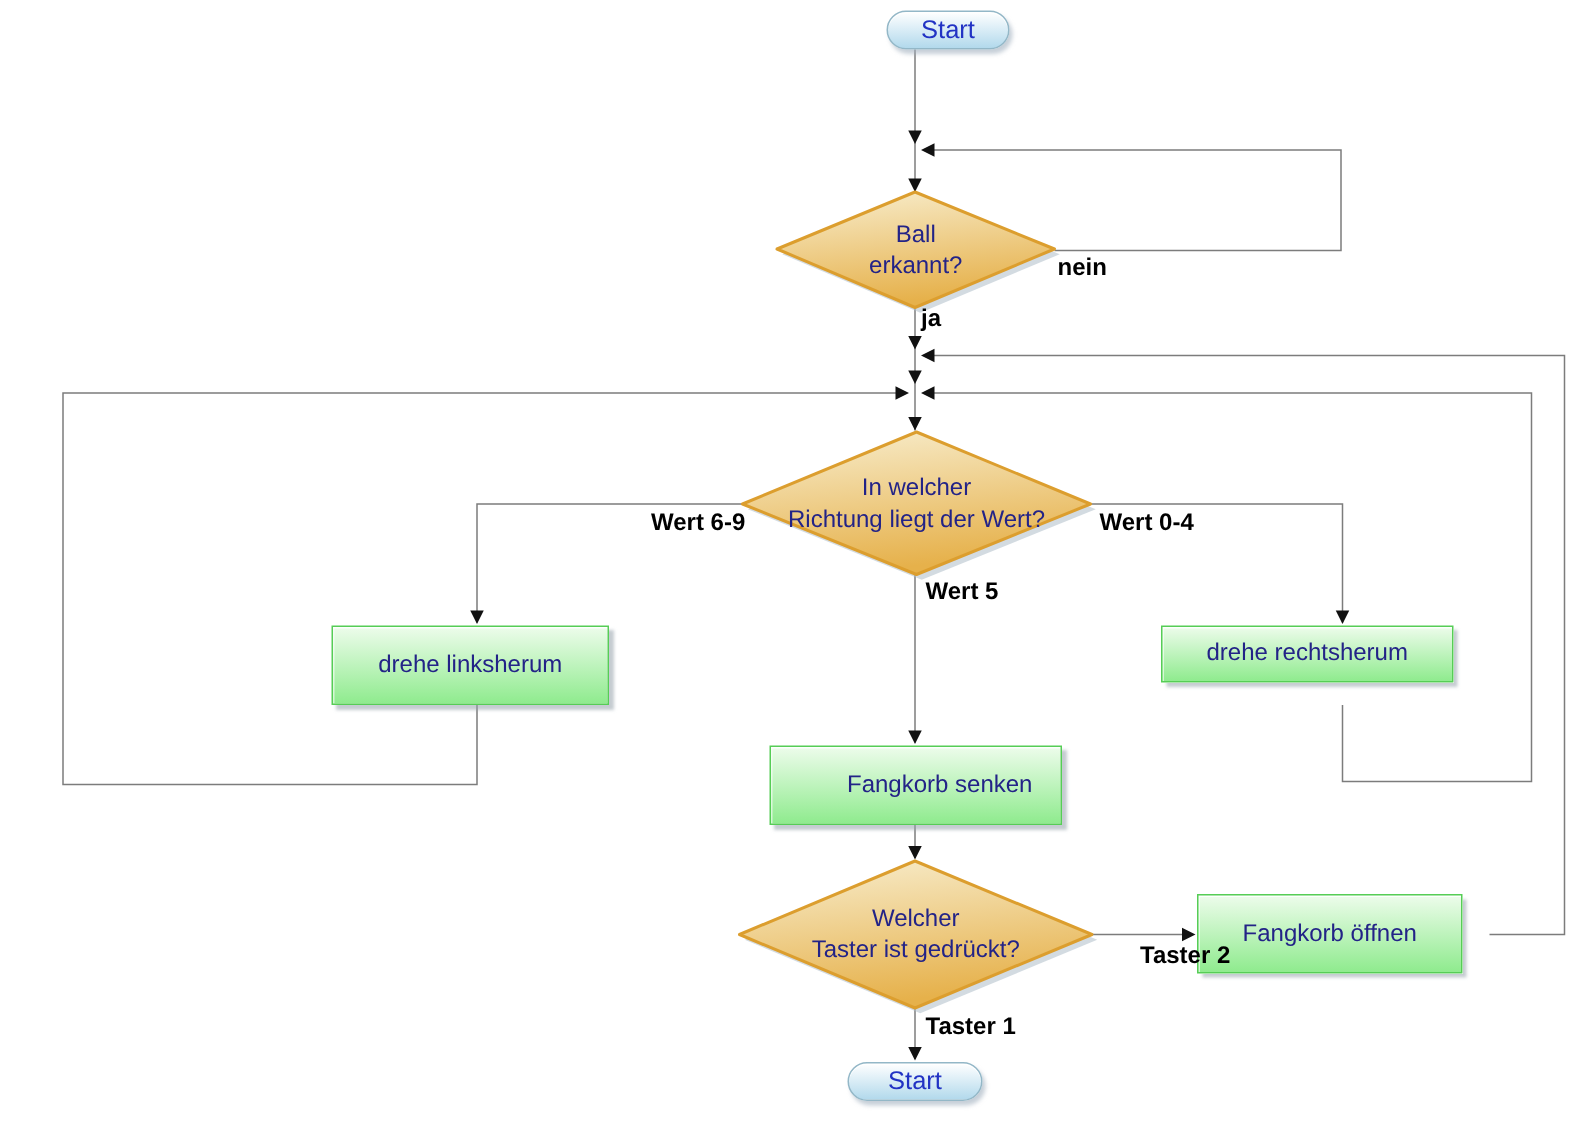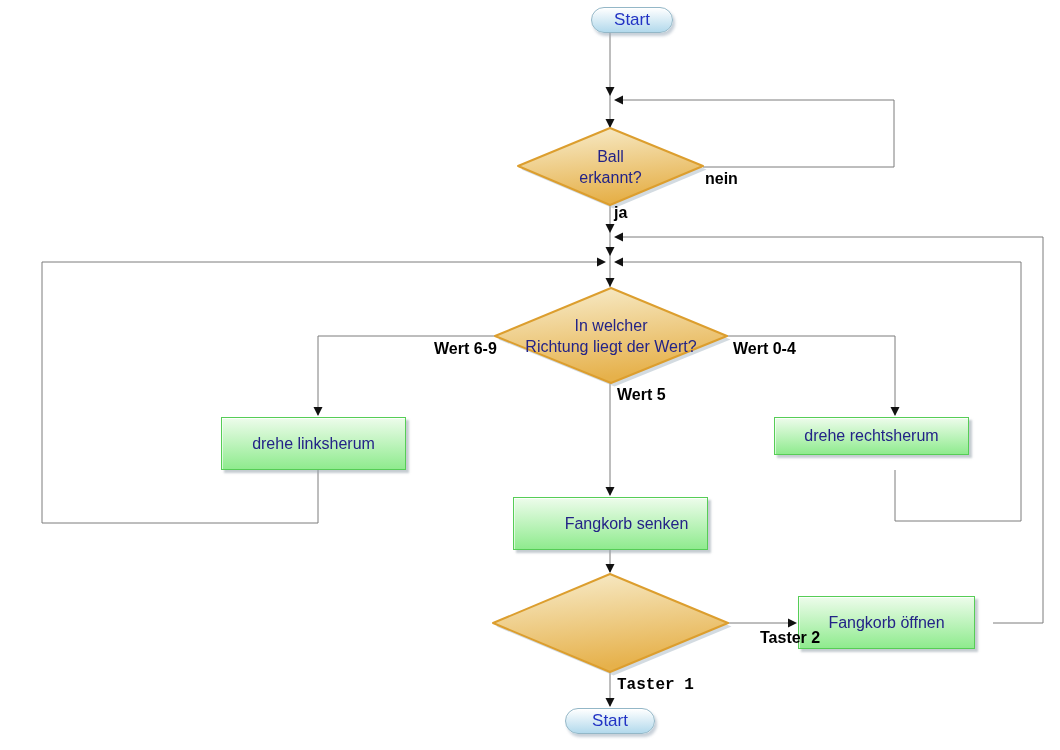--- a/index.html
+++ b/index.html
@@ -103,35 +103,39 @@
   </div>
 
   <div class="node-text" style="left:518px;top:128px;width:185px;height:77px;">
     <span>Ball</span>
     <span>erkannt?</span>
   </div>
   <div class="node-text" style="left:495px;top:288px;width:232px;height:95px;">
     <span>In welcher</span>
     <span>Richtung liegt der Wert?</span>
   </div>
+  <div class="node-text" style="left:493px;top:574px;width:235px;height:98px;">
+    <span>Welcher</span>
+    <span>Taster ist gedrückt?</span>
+  </div>
 
   <div class="process" style="left:221px;top:417px;width:185px;height:53px;">
     <span>drehe linksherum</span>
   </div>
   <div class="process" style="left:774px;top:417px;width:195px;height:38px;">
     <span>drehe rechtsherum</span>
   </div>
   <div class="process" style="left:513px;top:497px;width:195px;height:53px;padding-left:32px;">
     <span>Fangkorb senken</span>
   </div>
   <div class="process" style="left:798px;top:596px;width:177px;height:53px;">
     <span>Fangkorb öffnen</span>
   </div>
 
   <div class="edge-label" style="left:705px;top:170px;">nein</div>
   <div class="edge-label" style="left:614px;top:204px;">ja</div>
   <div class="edge-label" style="left:434px;top:340px;">Wert 6-9</div>
   <div class="edge-label" style="left:733px;top:340px;">Wert 0-4</div>
   <div class="edge-label" style="left:617px;top:386px;">Wert 5</div>
   <div class="edge-label" style="left:748px;top:629px;margin-left:12px;">Taster 2</div>
-  <div class="edge-label" style="left:617px;top:676px;font-family:Liberation Mono, monospace;">Taster 1</div>
+  <div class="edge-label" style="left:617px;top:676px;">Taster 1</div>
 
 </div>
 
 </body></html>

